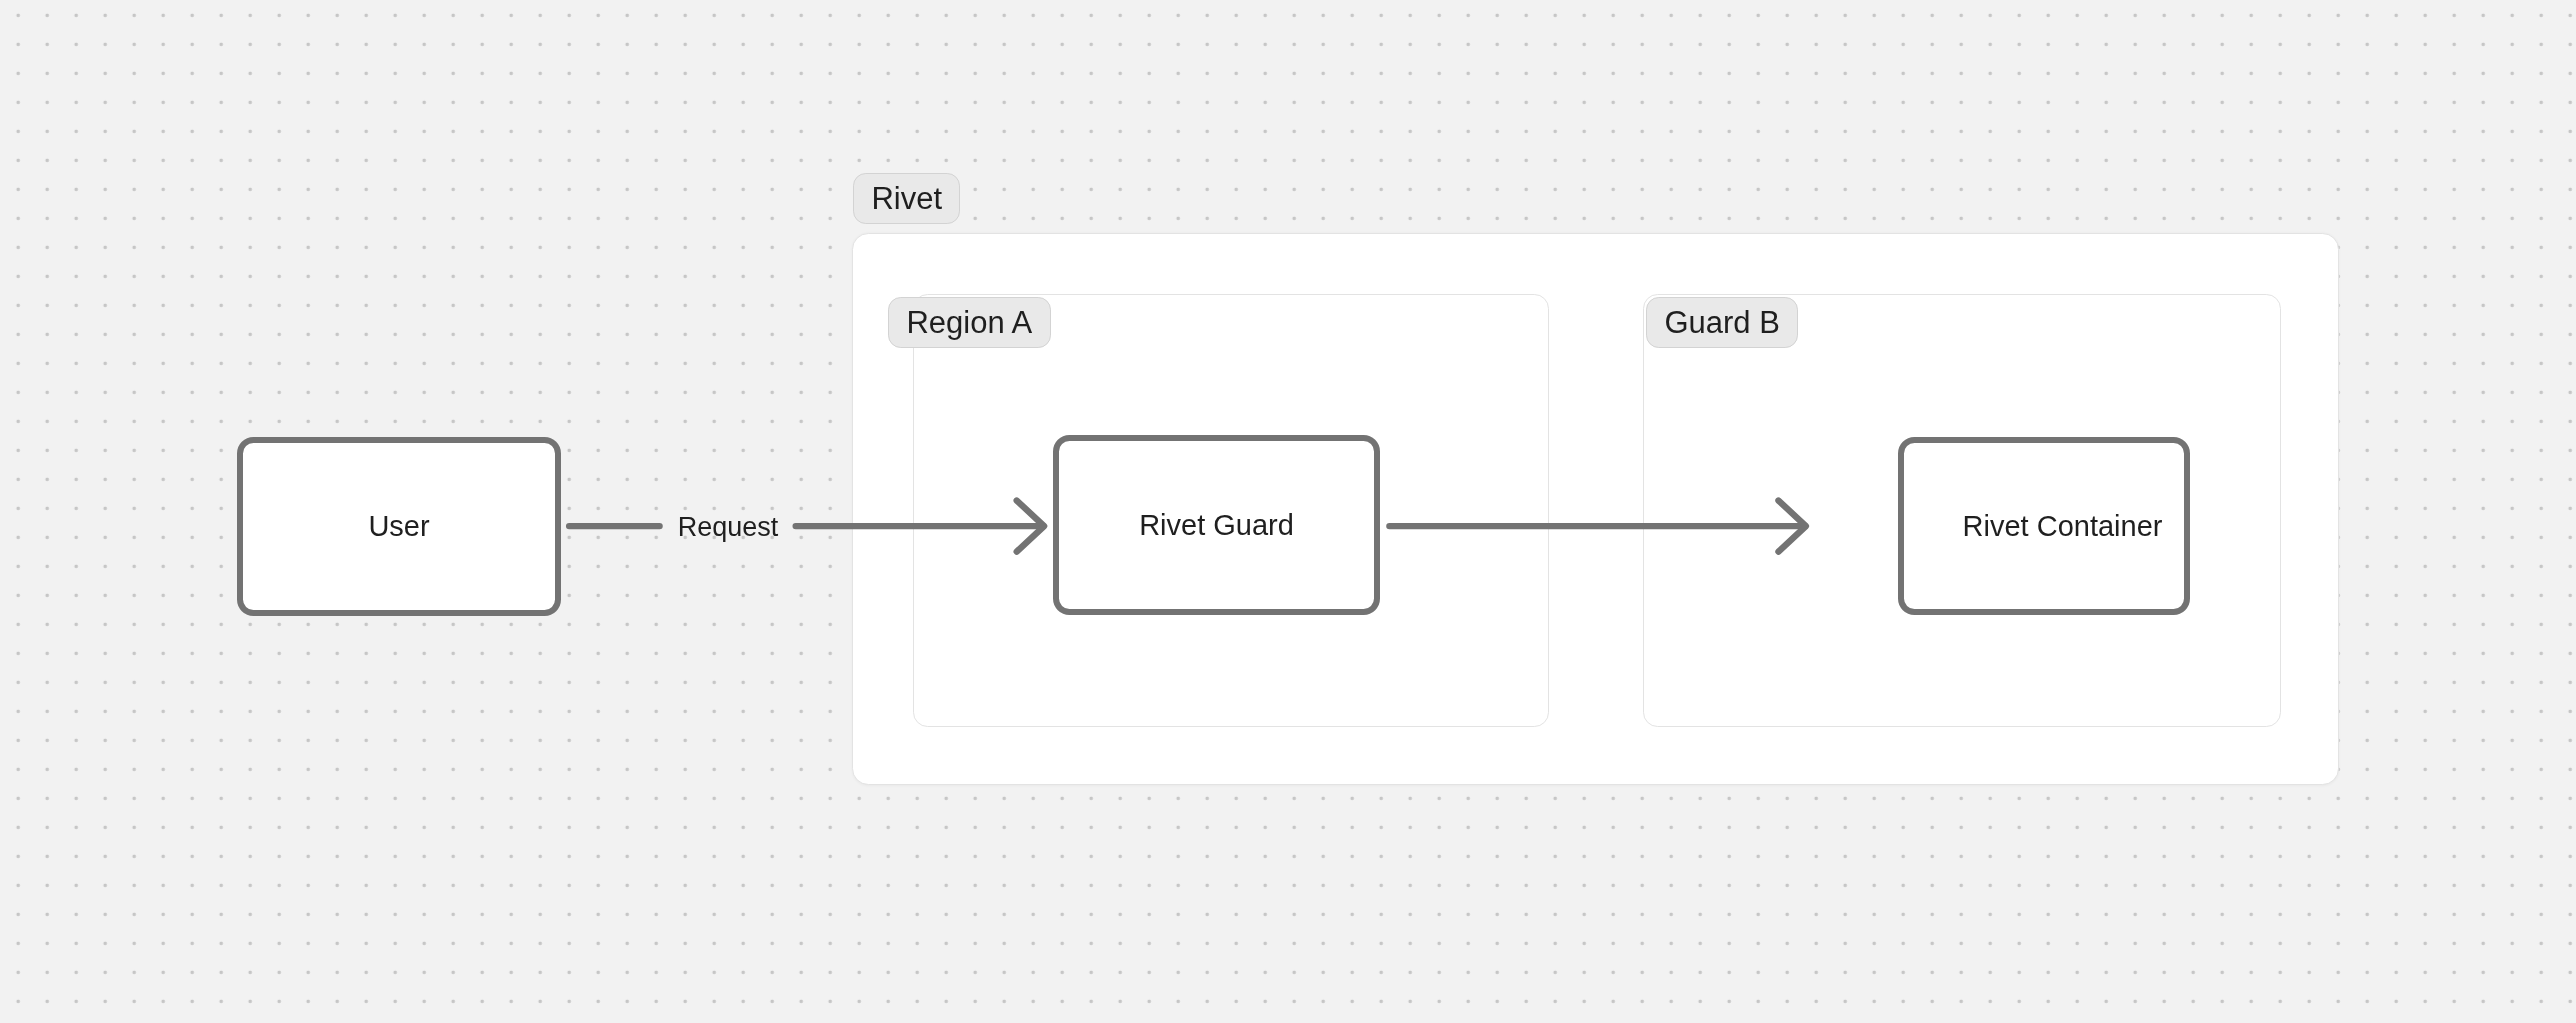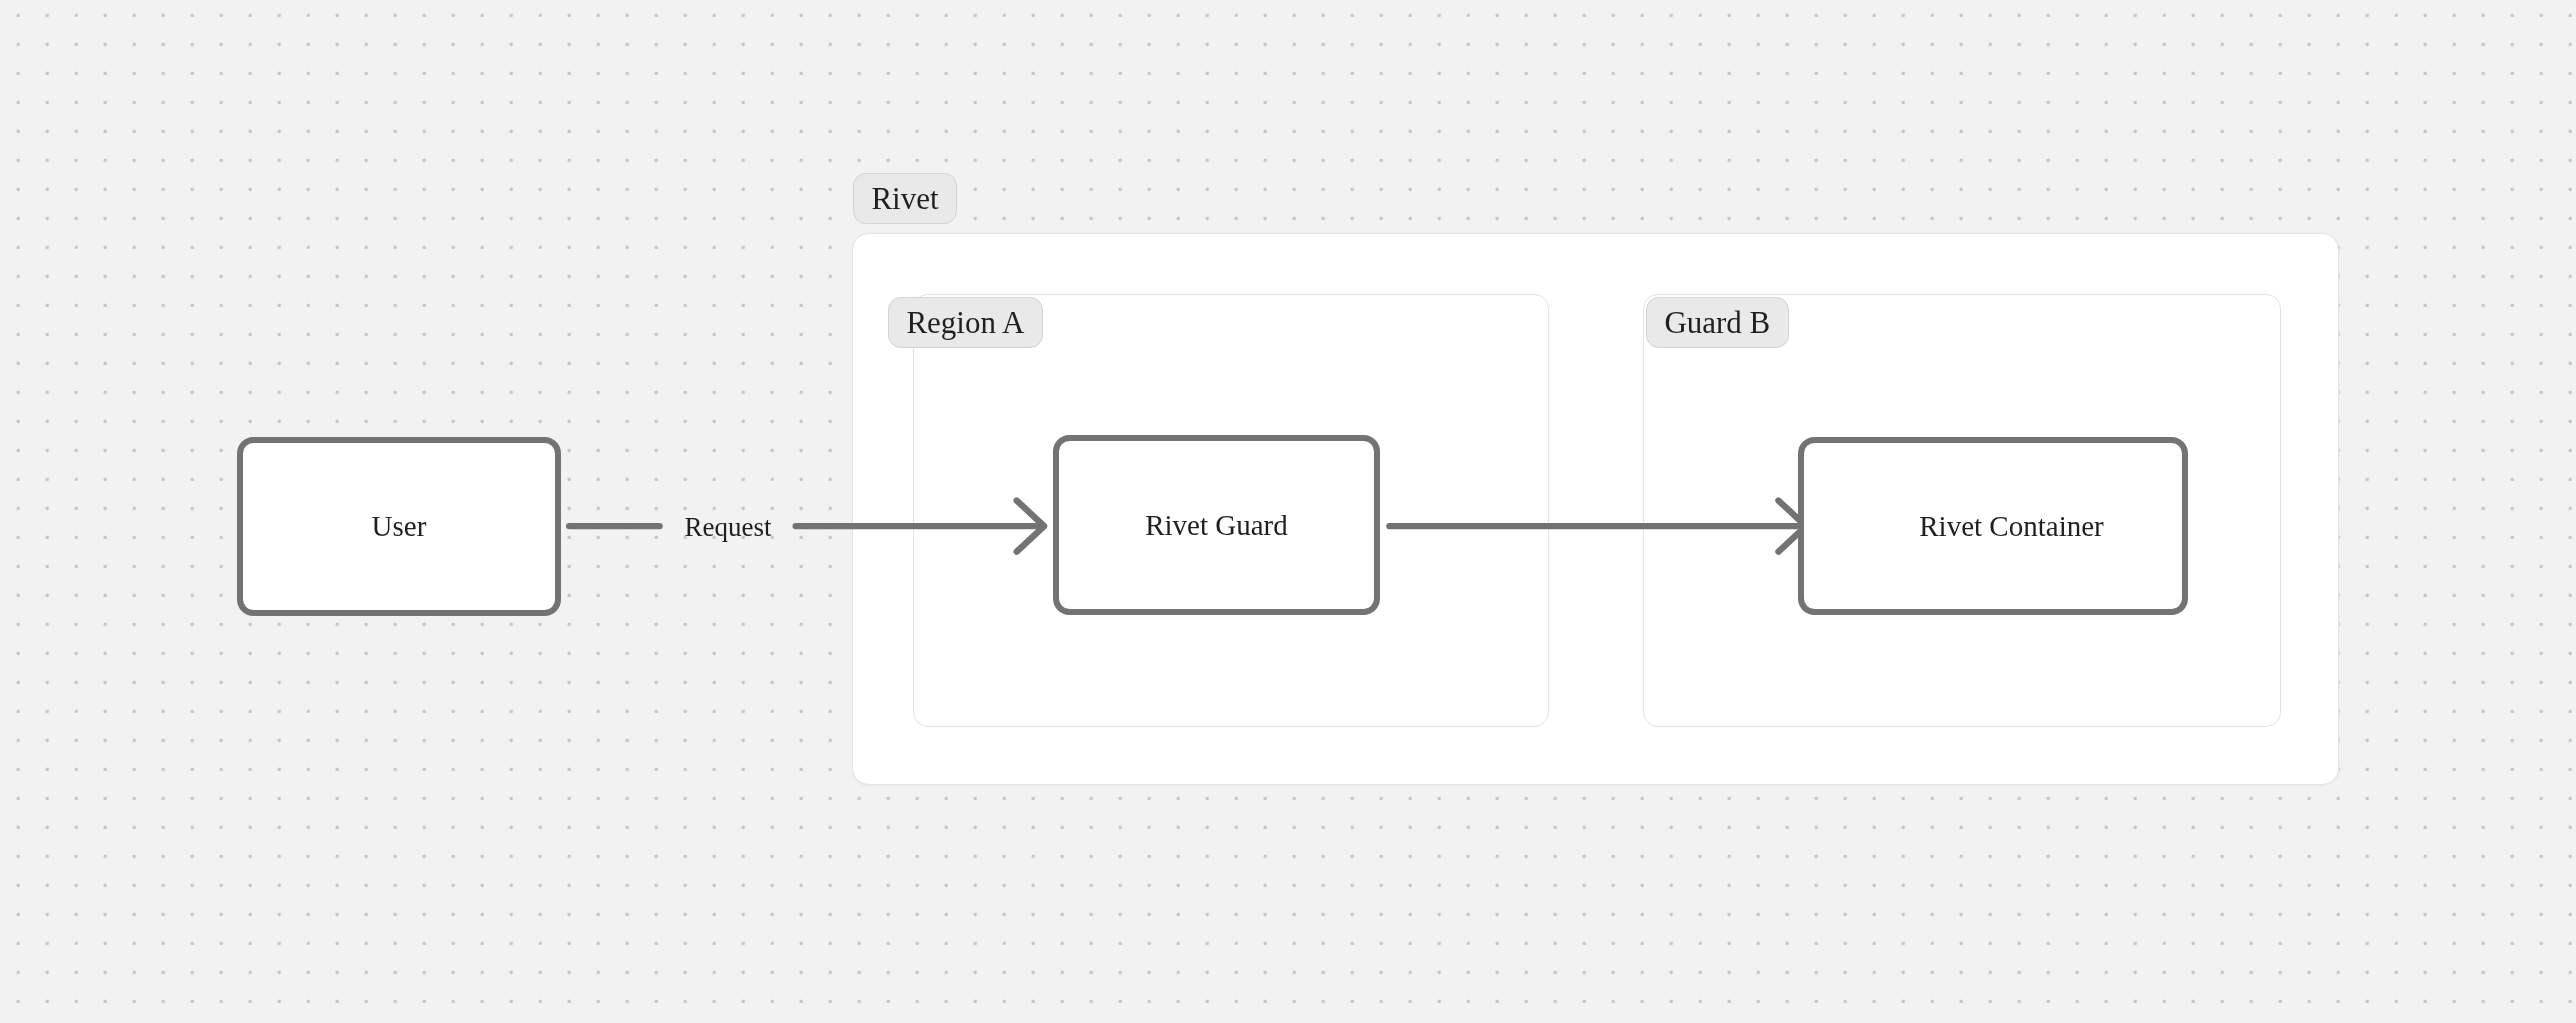--- a/index.html
+++ b/index.html
@@ -20,21 +20,20 @@
 
   .canvas {
     position: relative;
     width: 2576px;
     height: 1023px;
     background-color: var(--background);
     background-image: radial-gradient(circle, var(--dot) 1.6px, rgba(0,0,0,0) 2.1px);
     background-size: 29px 29px;
     background-position: 3.7px 0.9px;
     overflow: hidden;
-    font-family: Liberation Serif, serif;
   }
 
   .group {
     position: absolute;
     background: var(--container_bg);
     border: 1.8px solid var(--container_border);
     border-radius: 16.4px;
     box-shadow: 0 0.9px 2.7px rgba(0,0,0,0.04);
   }
   .group.region { border-radius: 14.6px; box-shadow: none; }
@@ -114,18 +113,18 @@
   <div class="edge-label" style="left:728px; top:527px;">Request</div>
 
   <div class="node" style="left:237px; top:437px; width:324px; height:179px;">
     <span>User</span>
   </div>
 
   <div class="node" style="left:1053px; top:435px; width:327px; height:180px;">
     <span>Rivet Guard</span>
   </div>
 
-  <div class="node" style="left:1798px; top:437px; width:390px; height:178px;padding-left:37px;">
+  <div class="node" style="left:1898px; top:437px; width:292px; height:178px;padding-left:37px;">
     <span>Rivet Container</span>
   </div>
 
 </div>
 
 
 </body></html>

